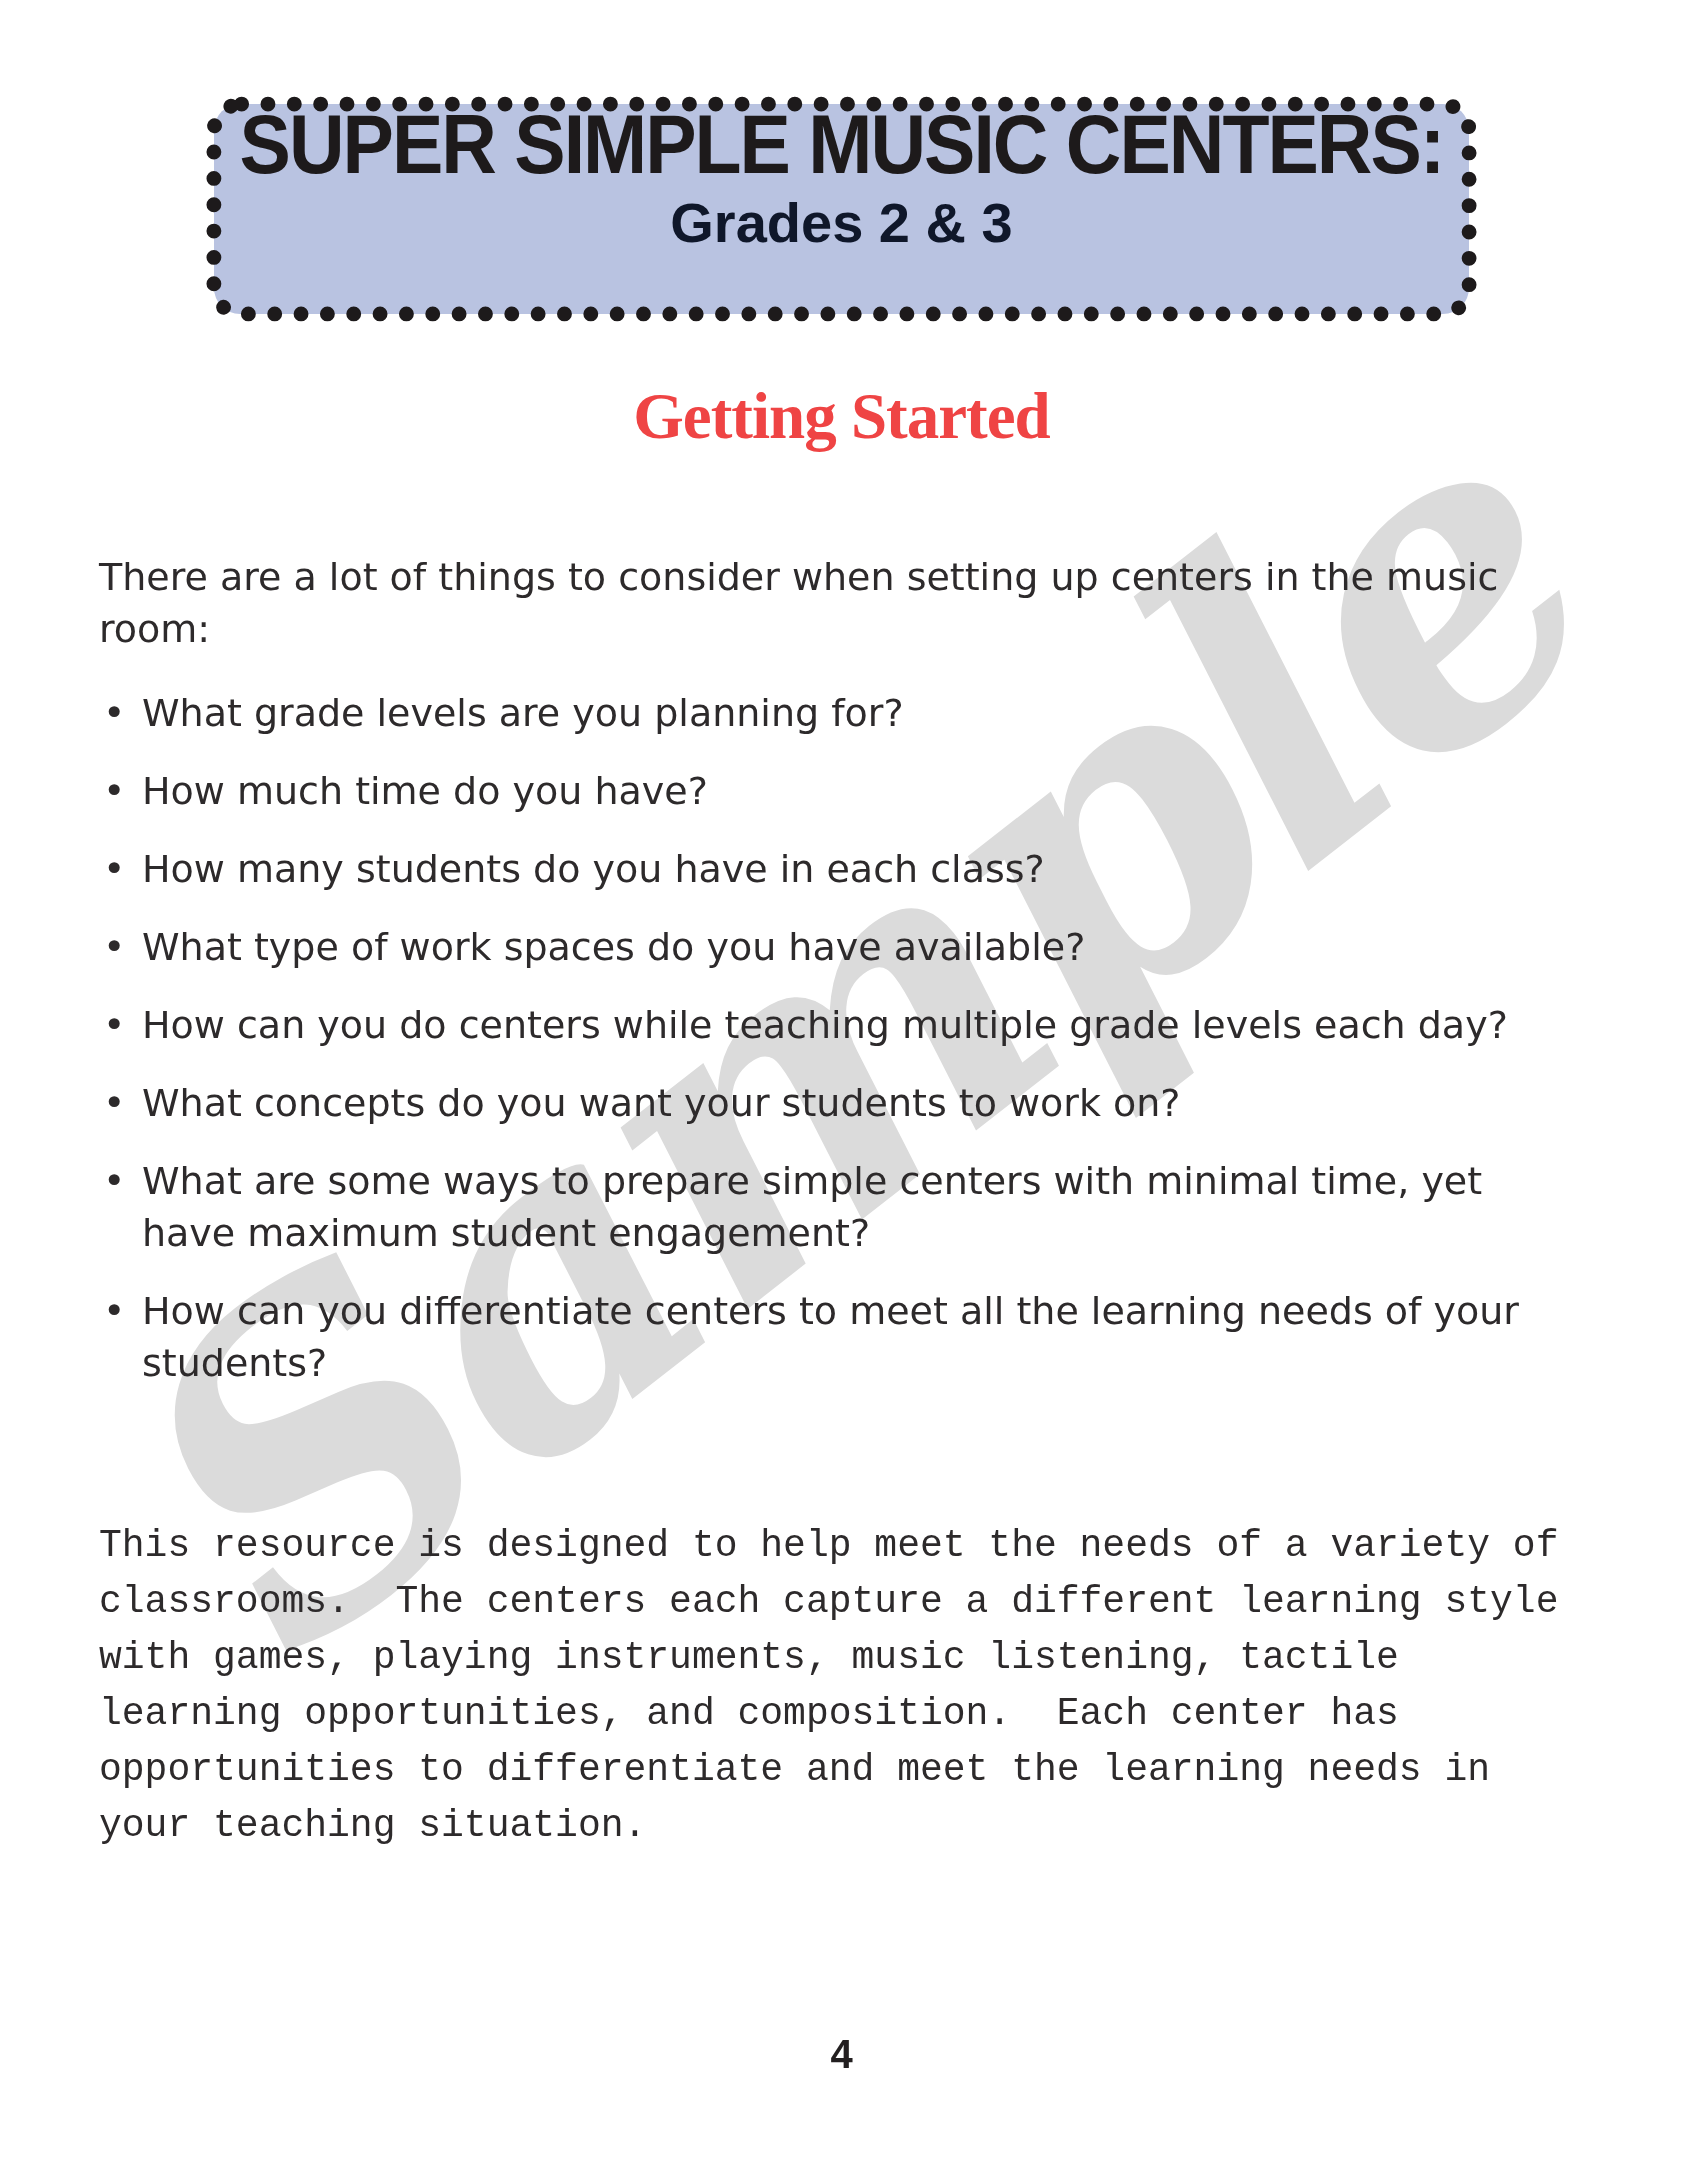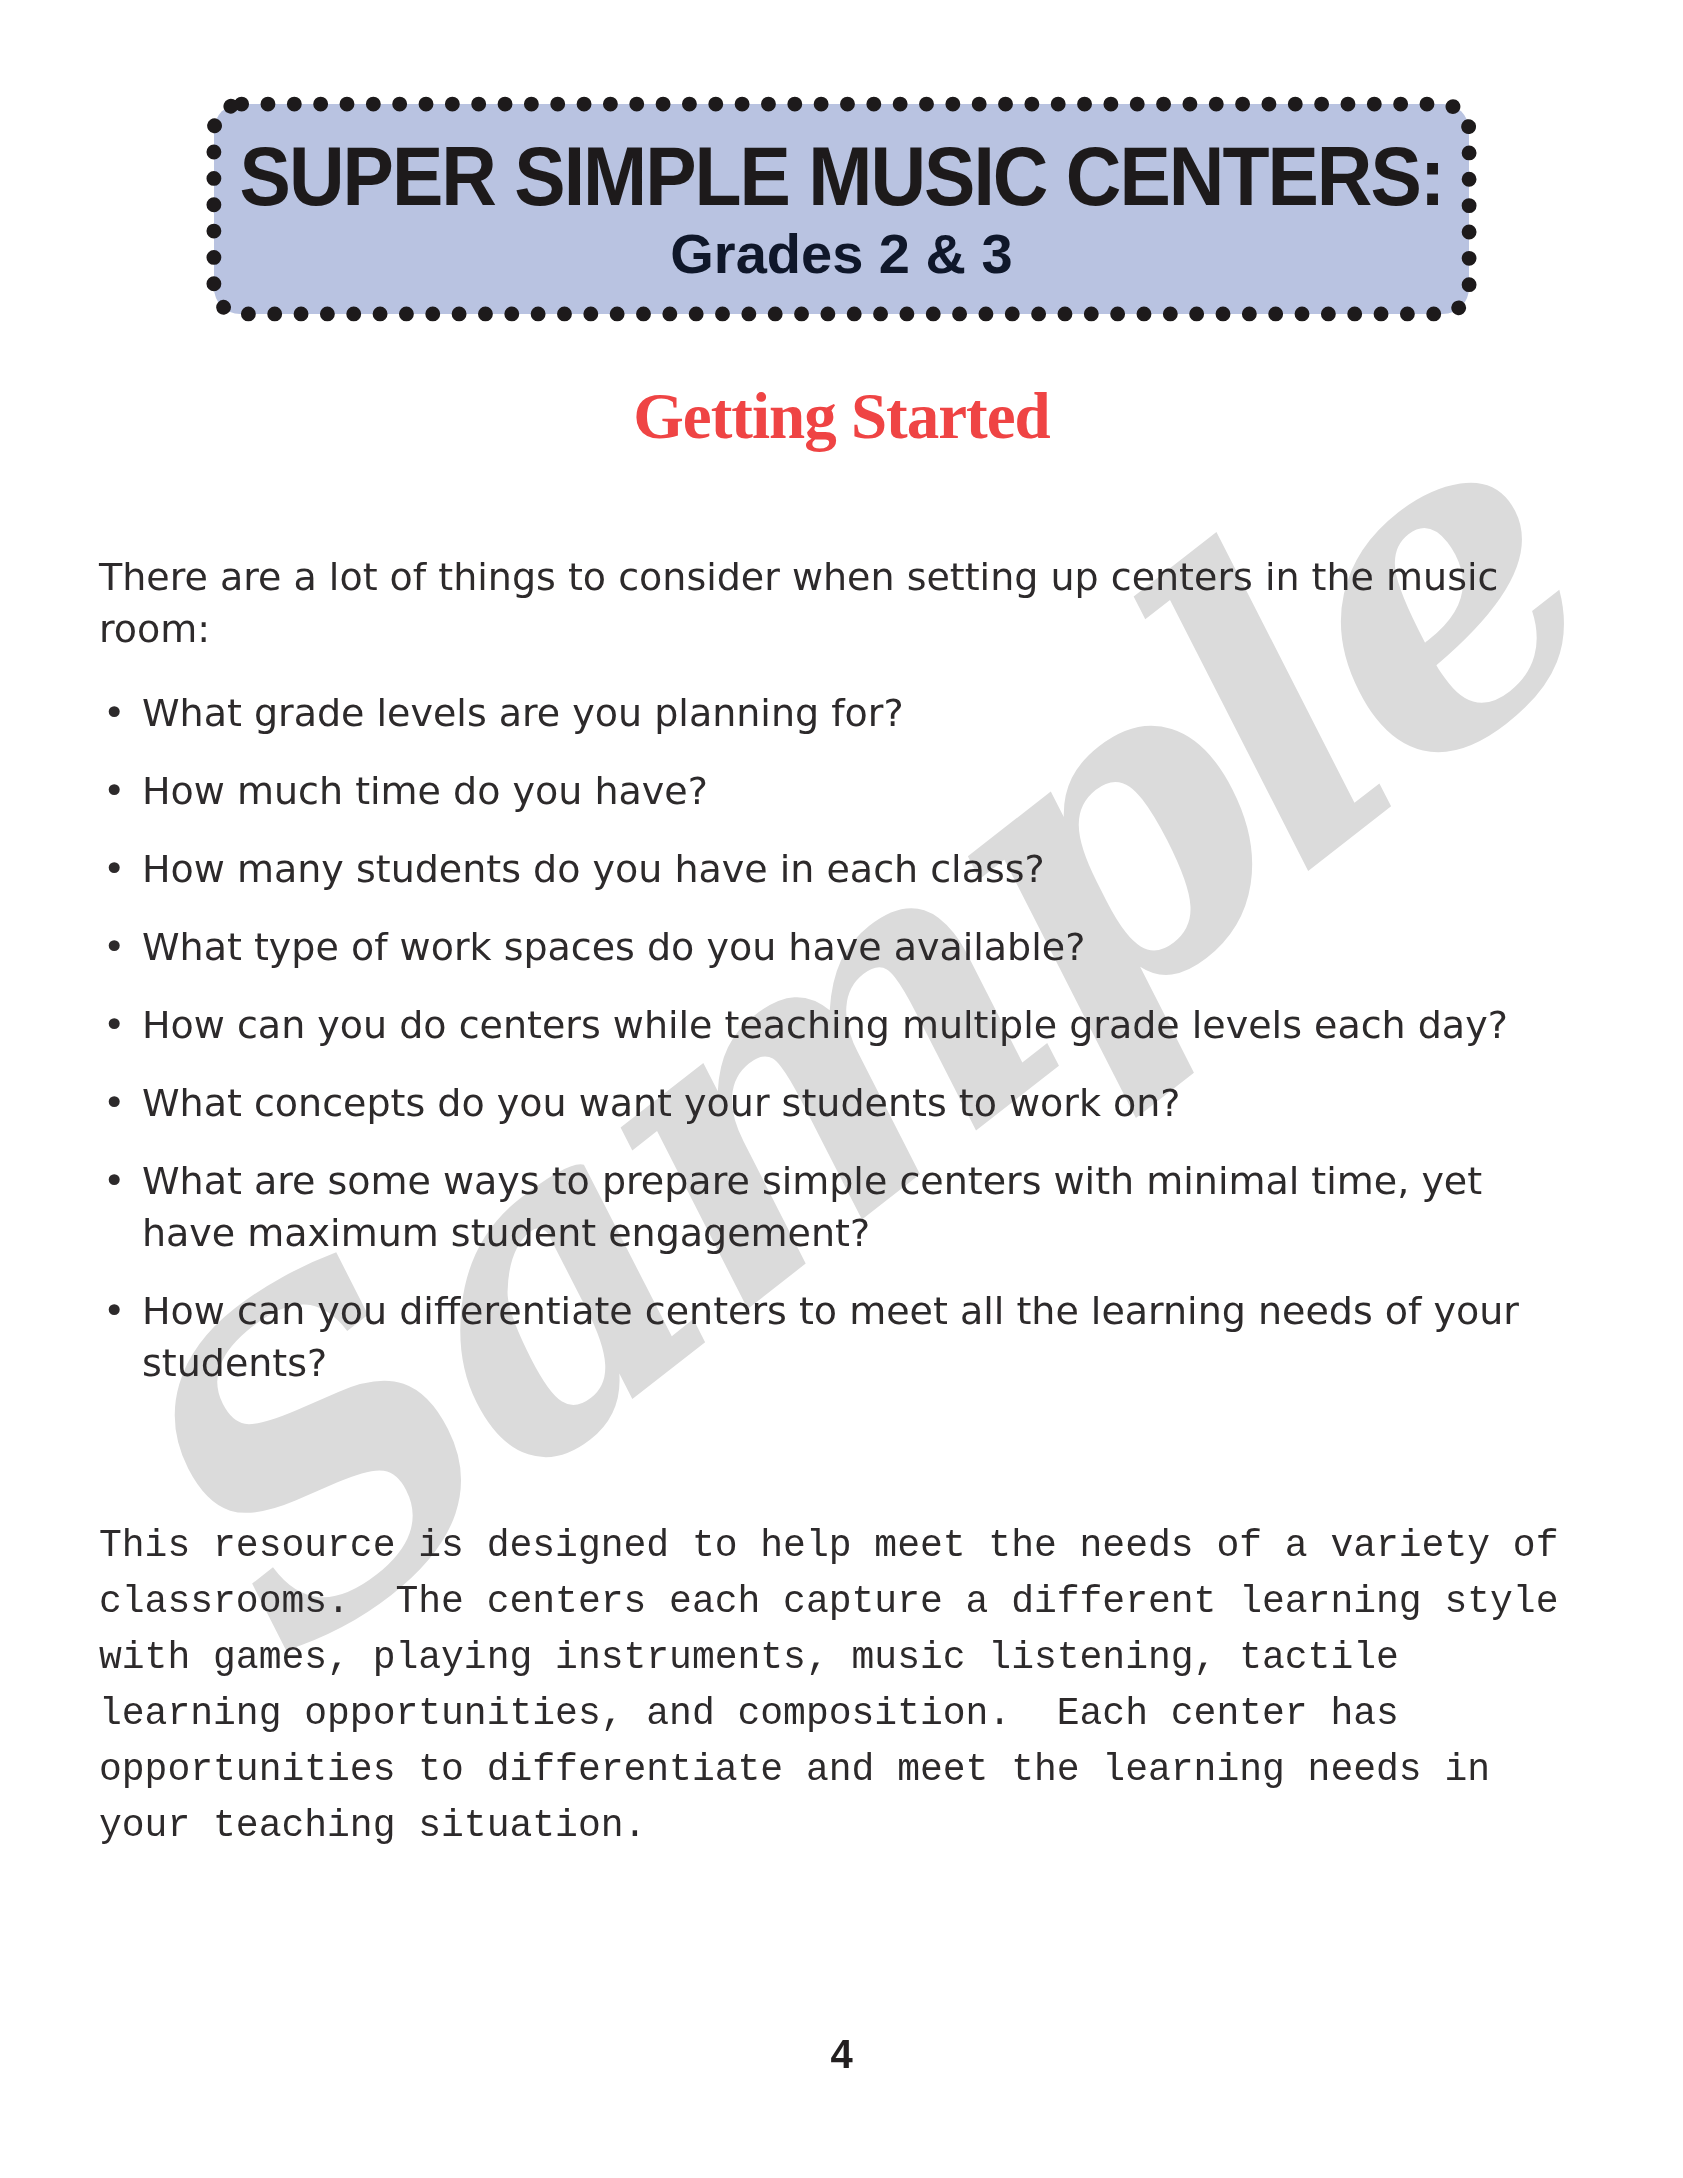--- a/index.html
+++ b/index.html
@@ -31,21 +31,21 @@
   .page-content { position: relative; z-index: 1; }
 
   
   .header-box {
     position: relative;
     width: 1255px; height: 210px;
     margin: 104px auto 0 auto;
     background: #b9c3e1;
     border-radius: 26px;
     display: flex; flex-direction: column;
-    align-items: center; justify-content: center;
+    align-items: center; 
     text-align: center;
   }
   .header-box svg.dots {
     position: absolute;
     left: -10px; top: -10px;
     width: 1275px; height: 230px;
     pointer-events: none;
   }
   .header-title {
     font-family: "Liberation Sans", sans-serif;

